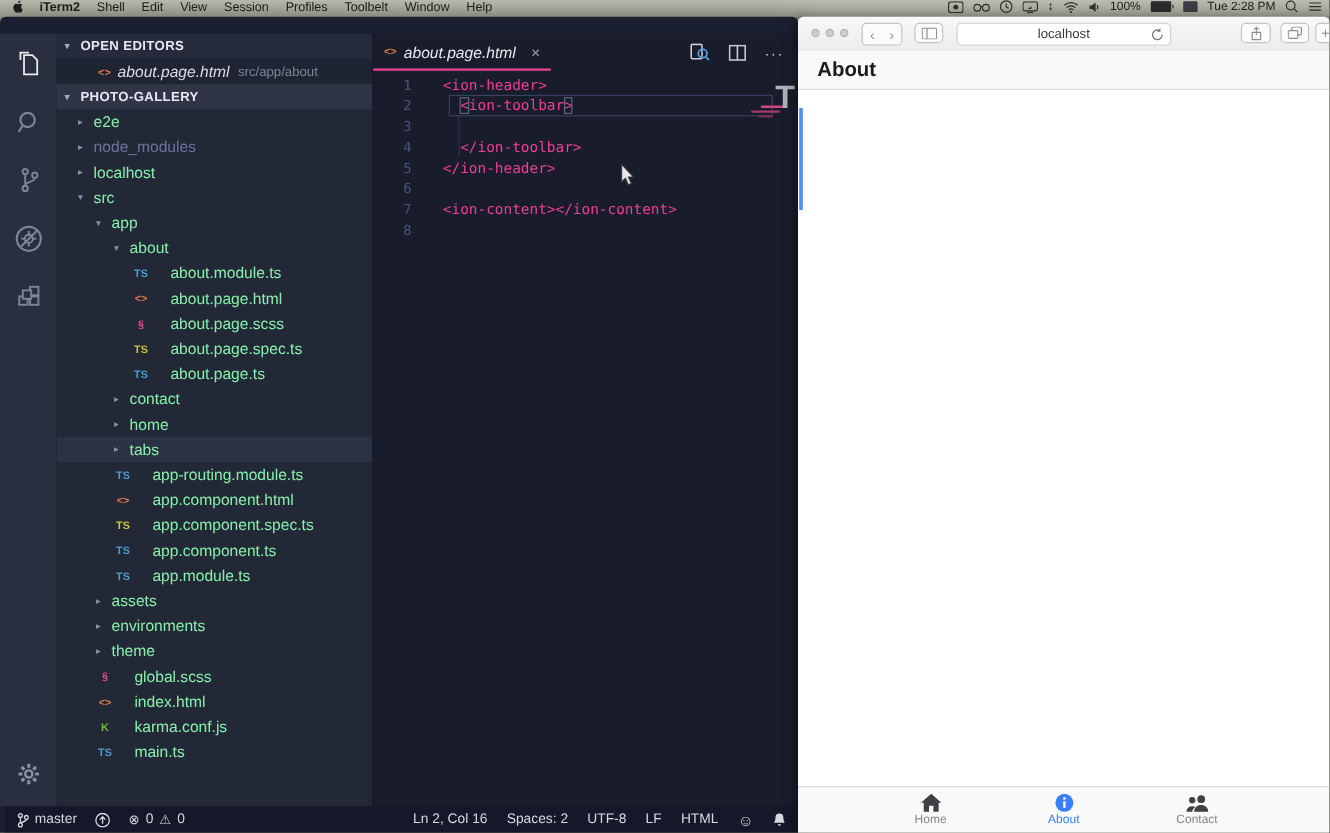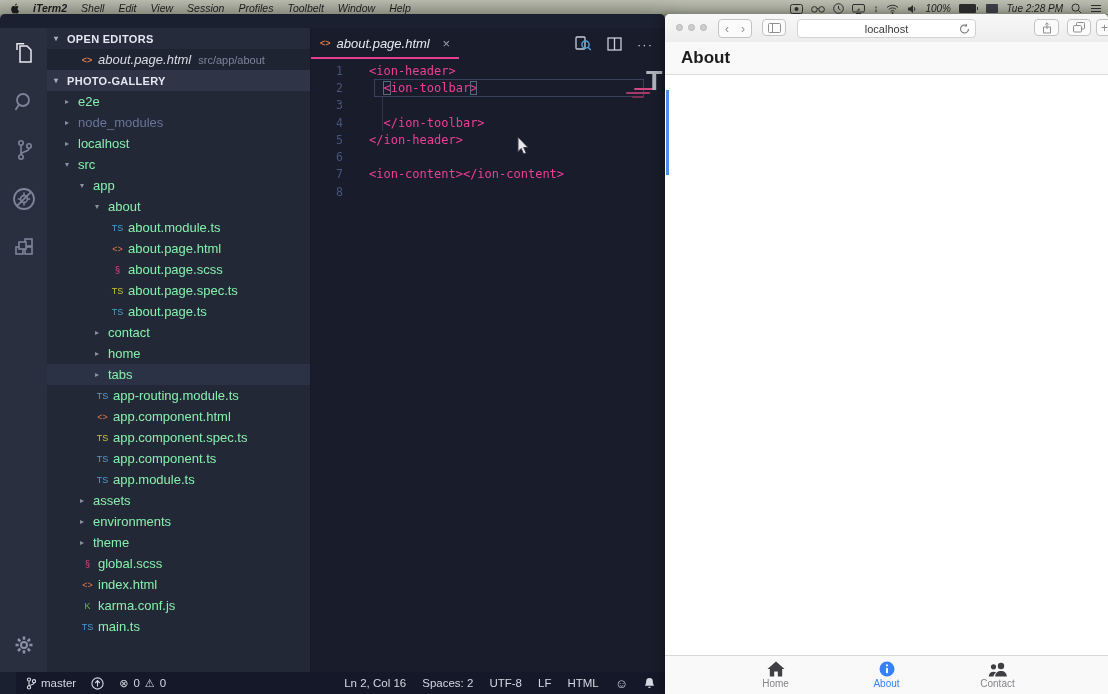--- a/index.html
+++ b/index.html
@@ -1,18 +1,18 @@
 <!DOCTYPE html>
 <html style="--tag-pink: #ee3f96; --tab-underline: #e63f92; --ionic-blue: #3880ff; --html-orange: #e07a45; --ts-blue: #4b9fcf; --spec-yellow: #cdc434; --scss-pink: #e44a84; --karma-green: #69bf3c;"><head>
 <meta charset="utf-8">
 <style>
   html,body{margin:0;padding:0;background:#555;}
   .stage{position:relative;width:1108px;height:694px;overflow:hidden;background:#8f937f;font-family:"Liberation Sans",sans-serif;-webkit-font-smoothing:antialiased;}
   
-  .menubar{position:absolute;left:0;top:0;width:1108px;height:14px;background:linear-gradient(#b9bcae,#9b9f90);display:flex;align-items:flex-end;font-size:10.5px;color:#1d1d1d;padding:0 4px;box-sizing:border-box;font-style:italic;}
+  .menubar{position:absolute;left:0;top:0;width:1108px;height:14px;background:linear-gradient(#b9bcae,#9b9f90);display:flex;align-items:flex-start;font-size:10.5px;color:#1d1d1d;padding:0 4px;box-sizing:border-box;}
   .menu-item{padding:0 7px;white-space:nowrap;}
   .menu-item.app-name{font-weight:bold;}
   .apple-wrap{padding:0 6px;display:flex;align-items:center;}
   .menu-right{margin-left:auto;display:flex;align-items:center;gap:8px;padding-right:2px;}
   .menu-right svg{display:block;}
   .m-label{font-size:10px;white-space:nowrap;}
   .battery{display:flex;align-items:center;gap:1px;}
   .battery .cell{width:15px;height:7px;border:1px solid #2c2c2c;border-radius:1px;background:#2c2c2c;}
   .battery .nub{width:1.5px;height:3px;background:#2c2c2c;}
   .flag-ic{width:12px;height:9px;background:#3c3c46;border-radius:1px;}
@@ -33,21 +33,21 @@
   .sec-head{height:21px;display:flex;align-items:center;font-weight:bold;font-size:11px;letter-spacing:.3px;color:#e4e8f2;background:#262b3c;padding-left:7px;gap:3px;flex:none;}
   .sec-head .tw{font-size:8px;color:#a7aebf;width:10px;}
   .proj-head{background:#2f3547;}
   .open-ed-item{height:21px;background:#1f2433;display:flex;align-items:center;padding-left:33px;flex:none;}
   .open-ed-item .name{font-style:italic;color:#d9dde7;}
   .open-ed-item .path{font-size:11px;color:#7d8599;margin-left:7px;}
   #file-tree{flex:1;overflow:hidden;}
   .tree-row{height:21px;display:flex;align-items:center;white-space:nowrap;}
   .tree-row.selected{background:#2c3245;}
   .tree-row .tw{width:13px;font-size:8px;color:#8a91a3;flex:none;}
-  .tree-row .fi{width:15px;margin-right:3px;font-size:9px;font-weight:normal;text-align:center;flex:none;font-family:"Liberation Sans",sans-serif;}
+  .tree-row .fi{width:15px;margin-right:17px;font-size:9px;font-weight:bold;text-align:center;flex:none;font-family:"Liberation Sans",sans-serif;}
   .tree-row .tn{color:#86efac;}
   .tree-row.muted .tn{color:#68759a;}
   .fi-ts{color:var(--ts-blue,#4b9fcf);}
   .fi-ts-spec{color:var(--spec-yellow,#cdc434);}
   .fi-html{color:var(--html-orange,#e07a45);}
   .fi-scss{color:var(--scss-pink,#e44a84);}
   .fi-karma{color:var(--karma-green,#69bf3c);}
   
   .editor{flex:1;background:#191d2b;position:relative;min-width:0;border-left:1px solid #161a26;}
   .tabbar{height:32px;display:flex;align-items:center;}
@@ -63,21 +63,21 @@
   .tag{color:var(--tag-pink,#ee3f96);}
   .plain{color:#e8e8e8;}
   .brk{outline:1px solid #5d6583;outline-offset:-1px;}
   .code-line.current::after{content:'';position:absolute;left:63px;top:-0.5px;width:268px;height:16.5px;border:1px solid #39415f;pointer-events:none;}
   .indent-guide{position:absolute;left:71px;top:68px;width:1px;height:35px;background:#2e3450;}
   .minimap{position:absolute;top:32px;right:5px;width:36px;height:60px;}
   .minimap .mrow{position:absolute;height:2px;border-radius:1px;}
   .ghost-t{position:absolute;left:335px;top:40px;font-size:27px;font-weight:bold;color:#aeb2bb;font-family:"Liberation Sans",sans-serif;line-height:1;}
   .mouse-cursor{position:absolute;left:206px;top:108px;}
   
-  .vs-statusbar{position:absolute;left:16px;right:0;bottom:0;height:22px;background:#141828;display:flex;align-items:center;color:#d6d9e2;font-size:11.5px;padding:0 10px;box-sizing:border-box;}
+  .vs-statusbar{position:absolute;left:4px;right:0;bottom:0;height:22px;background:#141828;display:flex;align-items:center;color:#d6d9e2;font-size:11.5px;padding:0 10px;box-sizing:border-box;}
   .sb-left{display:flex;align-items:center;gap:15px;}
   .sb-right{margin-left:auto;display:flex;align-items:center;gap:16px;}
   .sb-item{display:flex;align-items:center;gap:5px;white-space:nowrap;}
   .sb-glyph{font-size:11px;}
   
   .safari{position:absolute;left:665px;top:14px;width:443px;height:680px;background:#ffffff;border-radius:5px 5px 0 0;overflow:hidden;box-shadow:-3px 0 10px rgba(0,0,0,.3);}
   .saf-toolbar{position:absolute;left:0;top:0;right:0;height:28px;background:linear-gradient(#f8f8f8,#ededed);border-bottom:1px solid #c9c9c9;}
   .saf-tl{position:absolute;left:11px;top:10px;display:flex;gap:5px;}
   .saf-tl i{width:7px;height:7px;border-radius:50%;background:#cdcdcd;border:0.5px solid #b5b5b5;box-sizing:border-box;display:block;}
   .nav-group{position:absolute;left:53px;top:5px;width:32px;height:17px;border:1px solid #c3c3c3;border-radius:4px;background:#fbfbfb;display:flex;}

